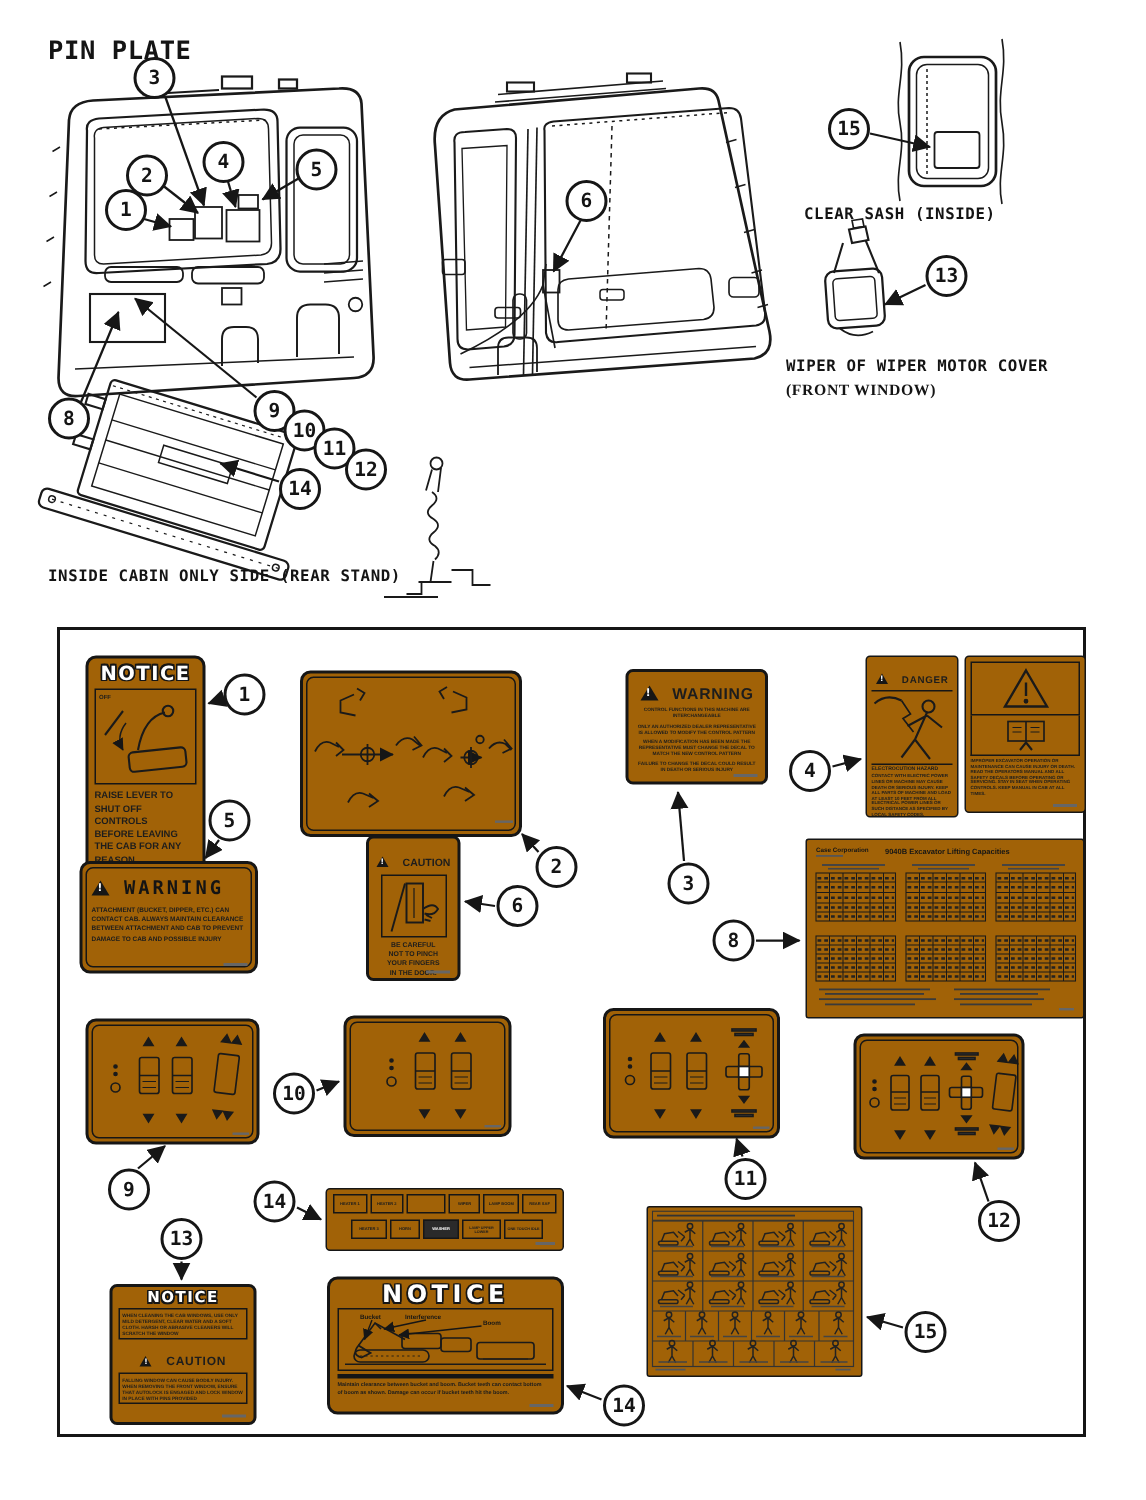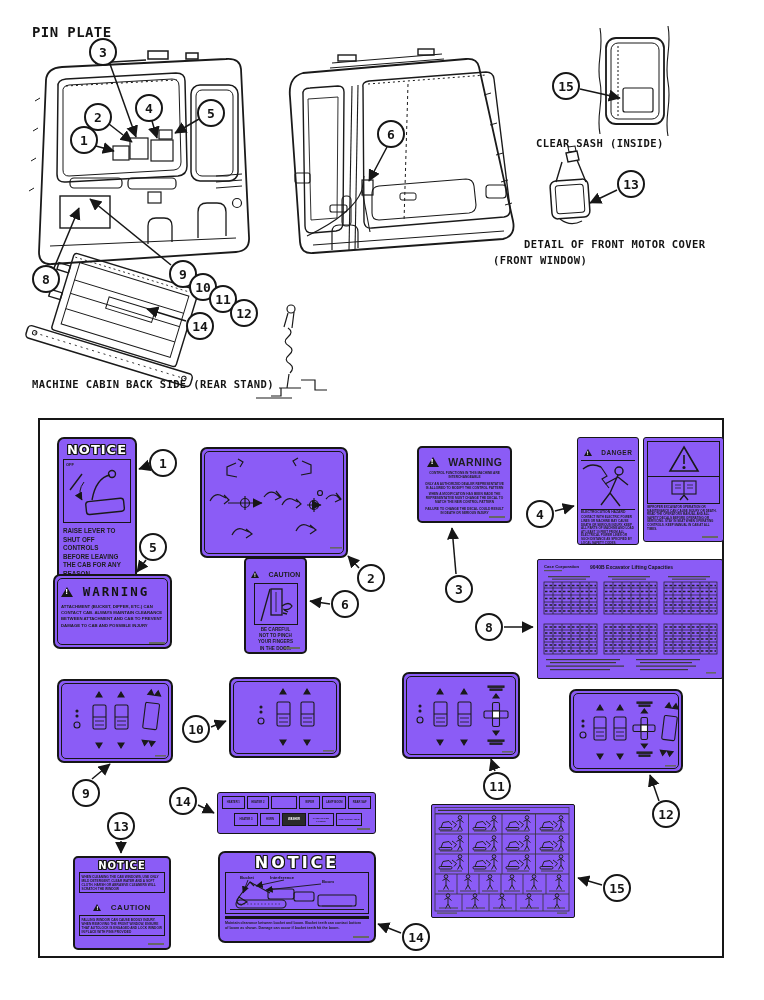--- a/index.html
+++ b/index.html
@@ -4,21 +4,21 @@
 <style>
   html,body{margin:0;padding:0;background:#e8e8e8;}
   .page{position:relative;width:764px;height:1000px;background:#fff;overflow:hidden;
         font-family:"DejaVu Sans Mono",monospace;color:#141414;}
   .art{position:absolute;left:0;top:0;}
   .lbl{position:absolute;font:700 10.5px/1.25 "DejaVu Sans Mono",monospace;letter-spacing:.4px;white-space:pre;}
   .callout{position:absolute;width:28px;height:28px;border:2px solid #161616;border-radius:50%;
            background:#fff;display:flex;align-items:center;justify-content:center;
            font:700 13px "DejaVu Sans Mono",monospace;box-sizing:border-box;z-index:5;}
   .panel{position:absolute;left:38px;top:418px;width:686px;height:540px;border:2.5px solid #161616;box-sizing:border-box;}
-  .decal{position:absolute;border:2px solid #161616;border-radius:7px;background:#8b5cf6;box-sizing:border-box;overflow:hidden;}
+  .decal{position:absolute;border:2px solid #161616;border-radius:7px;background:#a16207;box-sizing:border-box;overflow:hidden;}
   .dbl::before{content:"";position:absolute;inset:2px;border:1px solid #161616;border-radius:5px;pointer-events:none;}
   .outline-title{font-family:"DejaVu Sans",sans-serif;font-weight:800;color:#fff;
     text-shadow:-1px 0 #161616,1px 0 #161616,0 -1px #161616,0 1px #161616,
                 -1px -1px #161616,1px 1px #161616,1px -1px #161616,-1px 1px #161616;}
   .tri{position:relative;display:inline-block;width:0;height:0;border-left:6px solid transparent;
        border-right:6px solid transparent;border-bottom:10px solid #161616;vertical-align:-1px;}
   .tri i{position:absolute;left:-2px;top:2px;font:700 7px/1 "DejaVu Sans",sans-serif;color:#fff;font-style:normal;}
   .tri.sm{border-left-width:4px;border-right-width:4px;border-bottom-width:7px;}
   .tri.sm i{left:-1px;top:1.5px;font-size:5px;}
   .mt{font-family:"Liberation Sans",sans-serif;font-weight:700;color:#1d1d1d;}
@@ -169,25 +169,25 @@
       <line x1="211" y1="727" x2="226" y2="721" marker-end="url(#ah)"></line>
       <line x1="495" y1="771" x2="491" y2="759" marker-end="url(#ah)"></line>
       <line x1="659" y1="801" x2="650" y2="775" marker-end="url(#ah)"></line>
       <line x1="121" y1="841" x2="121" y2="853" marker-end="url(#ah)"></line>
       <line x1="198" y1="805" x2="214" y2="813" marker-end="url(#ah)"></line>
       <line x1="602" y1="885" x2="578" y2="878" marker-end="url(#ah)"></line>
       <line x1="401" y1="933" x2="378" y2="924" marker-end="url(#ah)"></line>
     </g>
   </svg>
 
-  <div class="lbl" style="left:32px;top:24px;font-size:14px;">PIN PLATE</div>
-  <div class="lbl" style="left:32px;top:378px;">MACHINE CABIN BACK SIDE (REAR STAND)</div>
+  <div class="lbl" style="left:32px;top:24px;font-size:17px;">PIN PLATE</div>
+  <div class="lbl" style="left:32px;top:378px;">INSIDE CABIN ONLY SIDE (REAR STAND)</div>
   <div class="lbl" style="left:536px;top:137px;">CLEAR SASH (INSIDE)</div>
-  <div class="lbl" style="left:524px;top:238px;">DETAIL OF FRONT MOTOR COVER</div>
-  <div class="lbl" style="left:493px;top:254px;">(FRONT WINDOW)</div>
+  <div class="lbl" style="left:524px;top:238px;">WIPER OF WIPER MOTOR COVER</div>
+  <div class="lbl" style="left:524px;top:254px;font-family:Liberation Serif, serif;">(FRONT WINDOW)</div>
 
   <div class="callout" style="left:70px;top:126px;">
       <span>1</span>
     </div>
   <div class="callout" style="left:84px;top:103px;">
       <span>2</span>
     </div>
   <div class="callout" style="left:89px;top:38px;">
       <span>3</span>
     </div>

